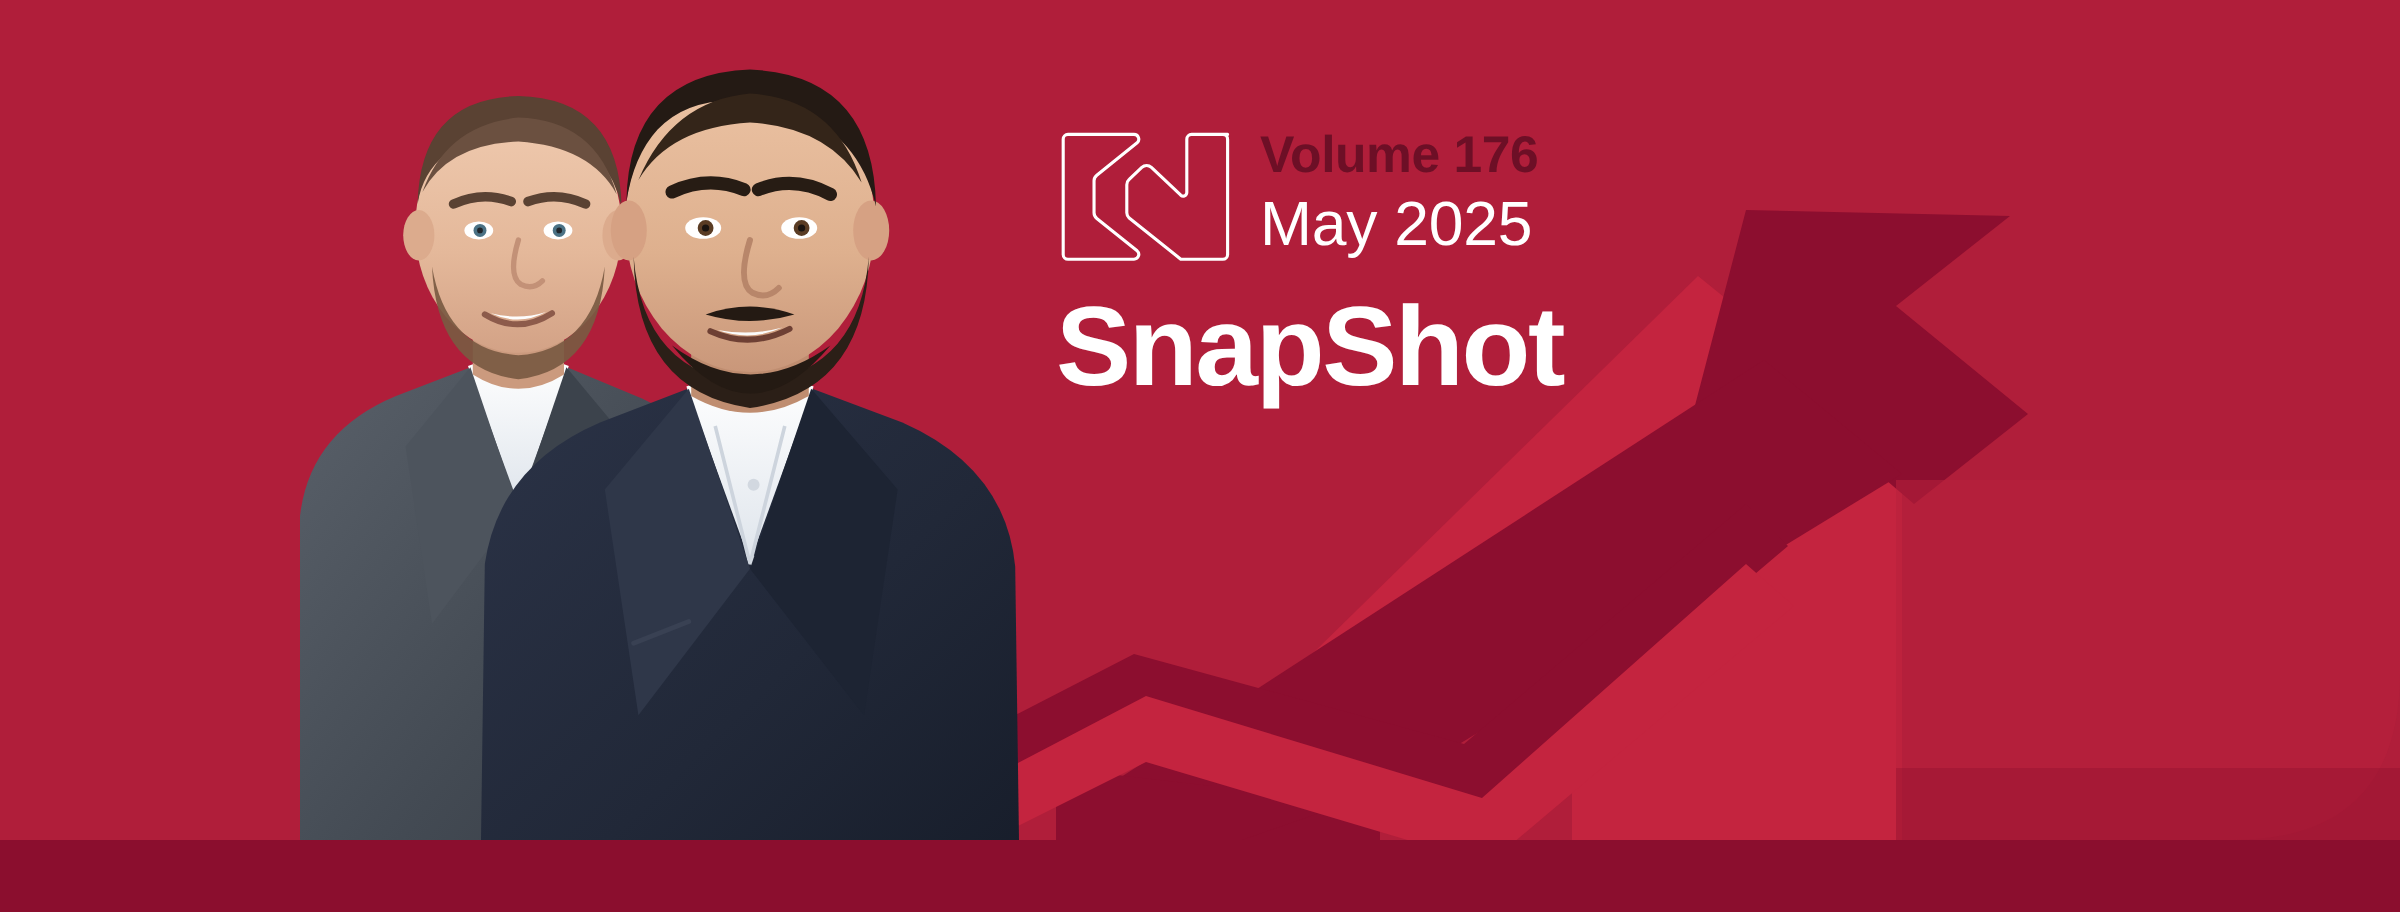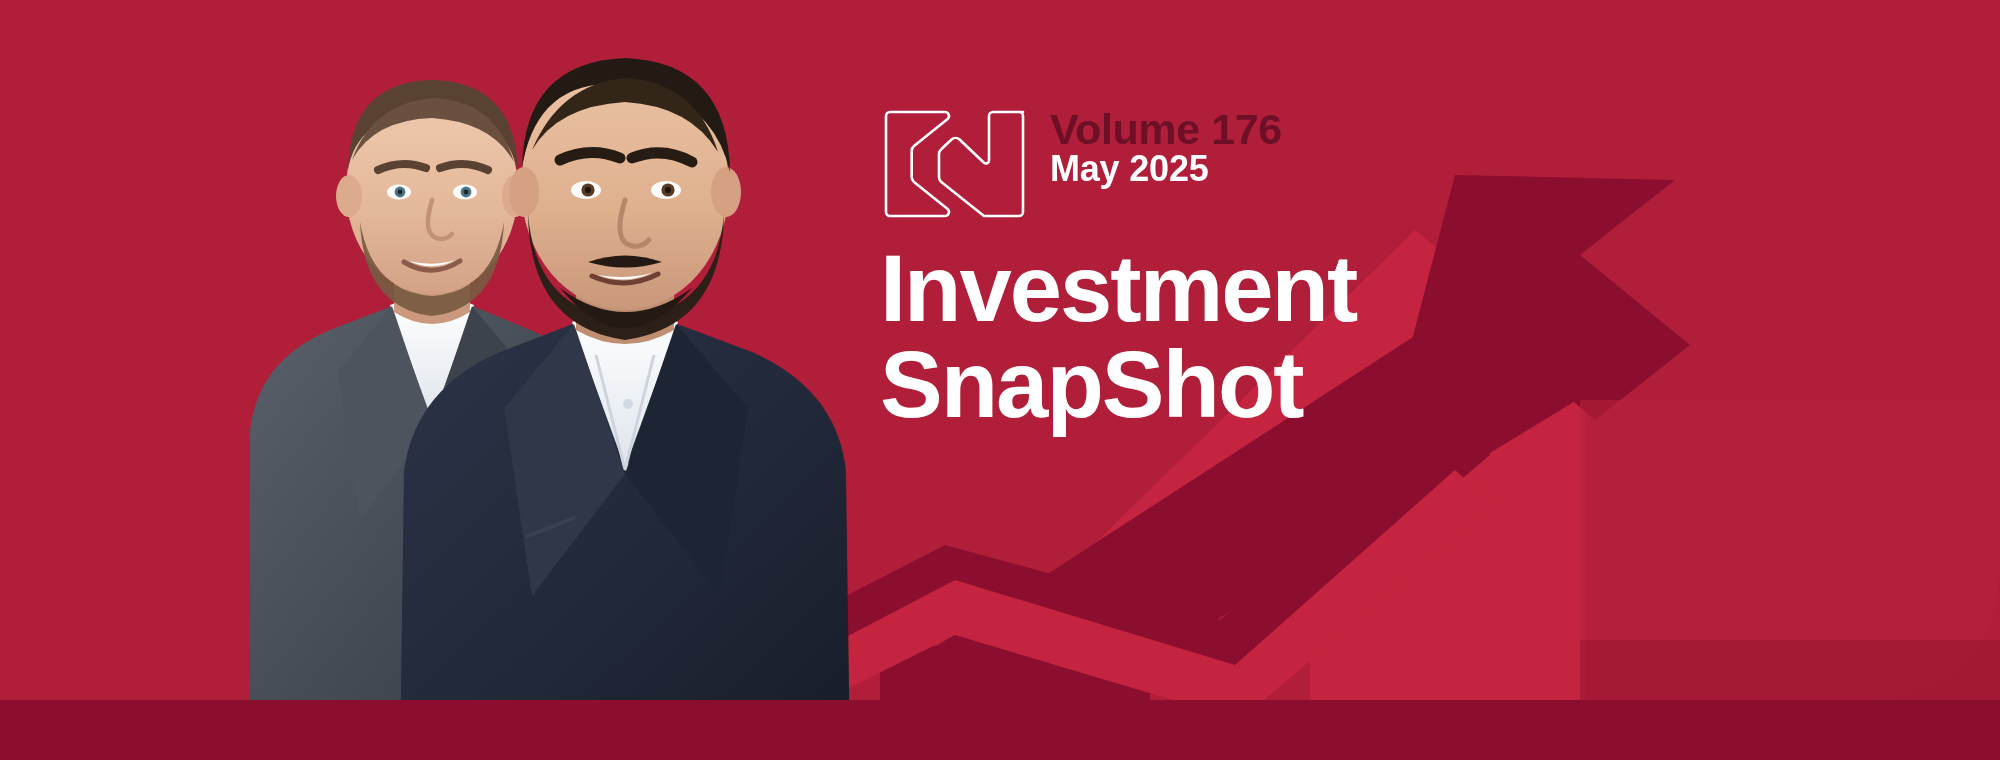--- a/index.html
+++ b/index.html
@@ -32,22 +32,22 @@
   #logo-mark{flex:0 0 auto;width:150px;height:128px;}
   #meta-col{
     padding-top:8px;display:flex;flex-direction:column;
     line-height:1.0;
   }
   #volume-label{
     font-size:43px;font-weight:bold;color:#6D0F26;
     letter-spacing:-0.4px;white-space:nowrap;
   }
   #date-label{
-    font-size:36px;font-weight:700;color:#FFFFFF;
-    letter-spacing:-0.2px;white-space:nowrap;
+    font-size:52px;font-weight:400;color:#FFFFFF;
+    letter-spacing:-0.2px;margin-top:10px;white-space:nowrap;
   }
   #headline{
     margin-top:14px;
     color:#FFFFFF;font-weight:bold;
     font-size:94px;line-height:1.0;letter-spacing:-2px;
   }
   #headline .hl-line{display:block;}
   #headline .hl-line + .hl-line{margin-top:2px;}
 </style>
 </head>
@@ -214,21 +214,20 @@
                    a4,4 0 0 0 -4,-4 Z" stroke="#FFFFFF" stroke-width="2.6" stroke-linejoin="round"></path>
         </svg>
 
         <div id="meta-col">
           <div id="volume-label">Volume 176</div>
           <div id="date-label">May 2025</div>
         </div>
       </div>
 
       <div id="headline">
-        <span class="hl-line">Investment</span>
         <span class="hl-line">SnapShot</span>
       </div>
 
     </div>
   </div>
 
   <div id="bottom-band"></div>
 
 </div>
 

